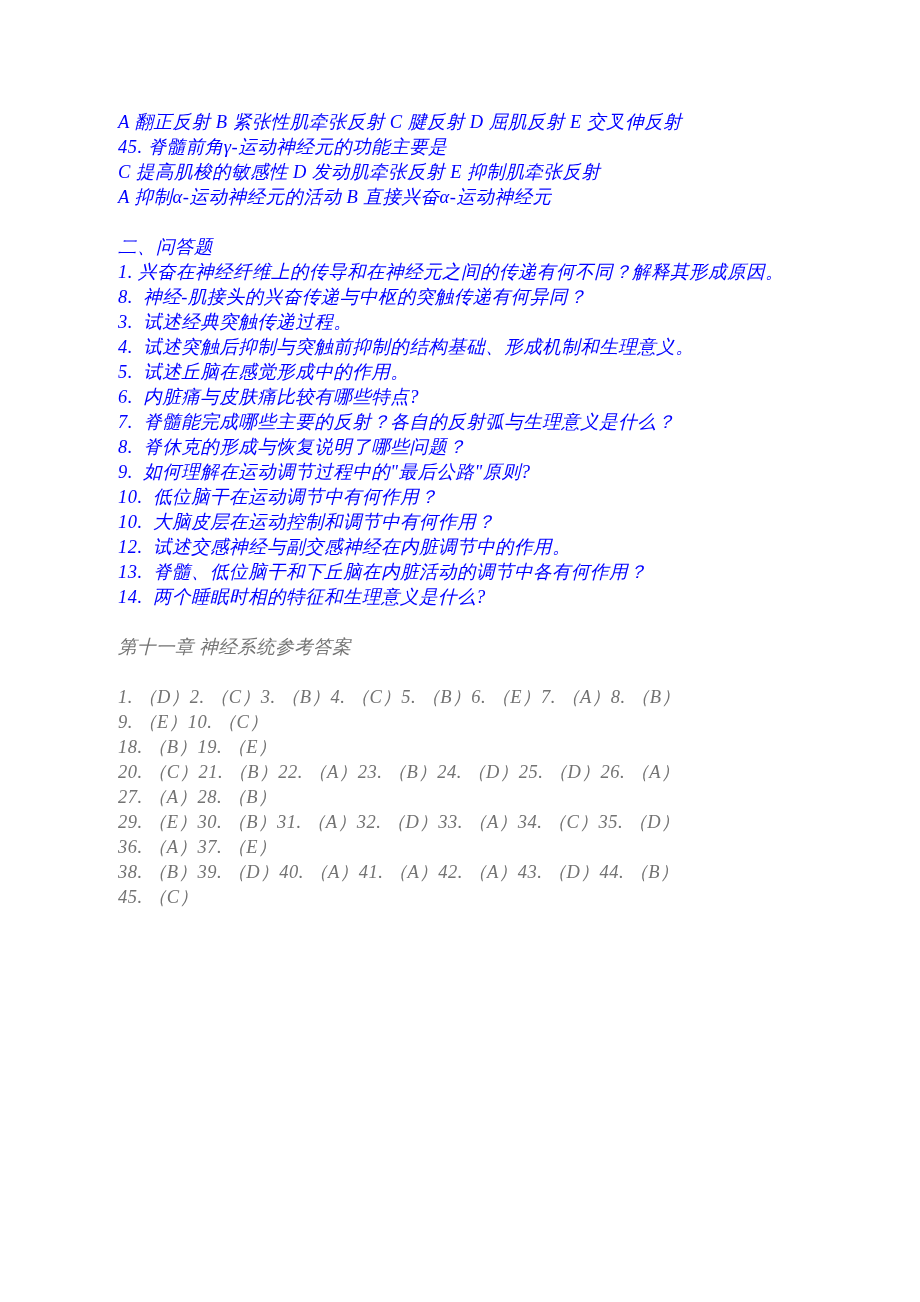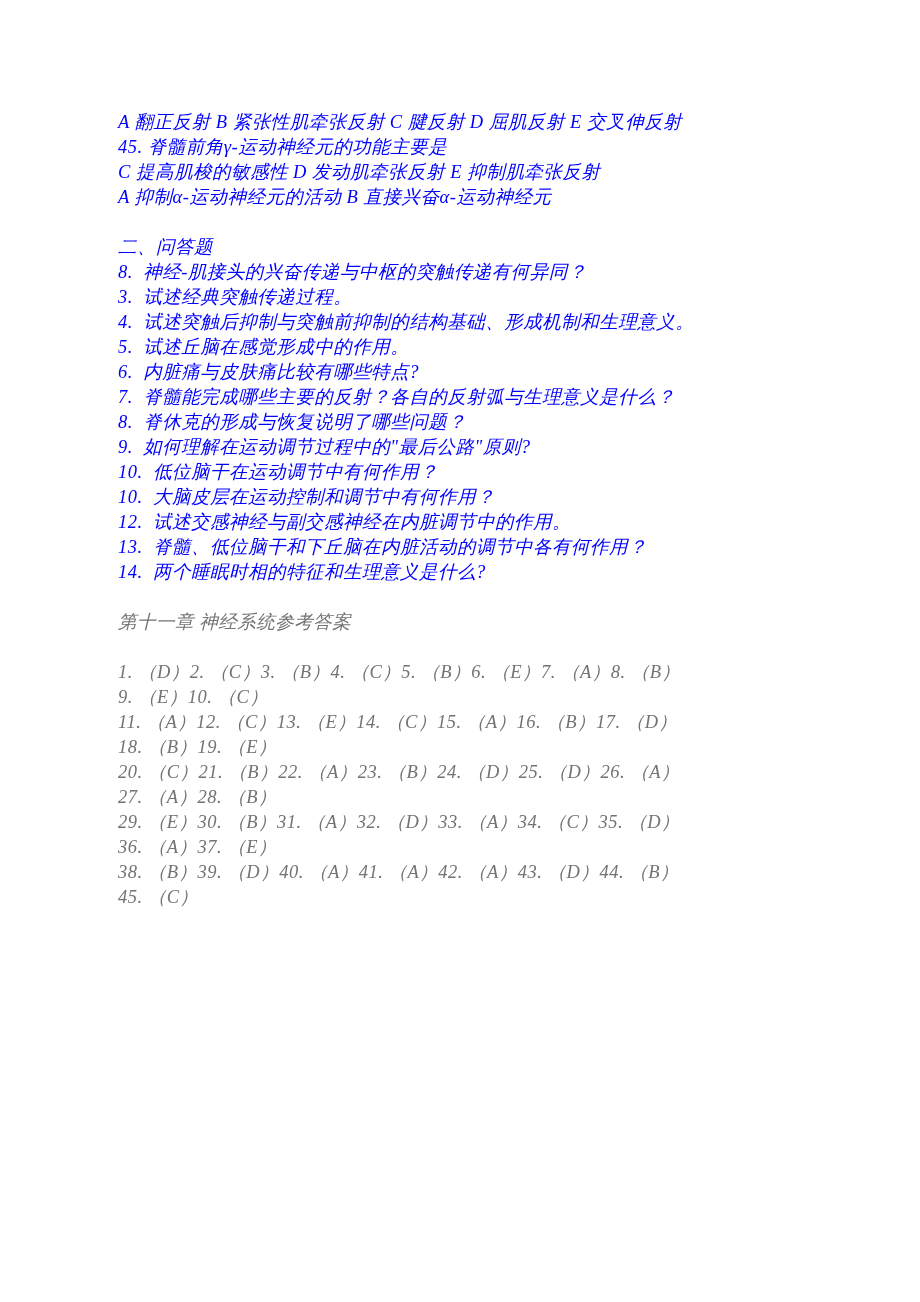--- a/index.html
+++ b/index.html
@@ -33,39 +33,39 @@
 </head>
 <body>
 
 <div class="page">
   <div class="line blue">A 翻正反射 B 紧张性肌牵张反射 C 腱反射 D 屈肌反射 E 交叉伸反射</div>
   <div class="line blue">45. 脊髓前角γ-运动神经元的功能主要是</div>
   <div class="line blue">C 提高肌梭的敏感性 D 发动肌牵张反射 E 抑制肌牵张反射</div>
   <div class="line blue">A 抑制α-运动神经元的活动 B 直接兴奋α-运动神经元</div>
   <div class="gap"></div>
   <div class="line blue">二、问答题</div>
+  <div class="line blue">1. 兴奋在神经纤维上的传导和在神经元之间的传递有何不同？解释其形成原因。</div>
   <div class="line blue">8.  神经-肌接头的兴奋传递与中枢的突触传递有何异同？</div>
   <div class="line blue">3.  试述经典突触传递过程。</div>
   <div class="line blue">4.  试述突触后抑制与突触前抑制的结构基础、形成机制和生理意义。</div>
   <div class="line blue">5.  试述丘脑在感觉形成中的作用。</div>
   <div class="line blue">6.  内脏痛与皮肤痛比较有哪些特点?</div>
   <div class="line blue">7.  脊髓能完成哪些主要的反射？各自的反射弧与生理意义是什么？</div>
   <div class="line blue">8.  脊休克的形成与恢复说明了哪些问题？</div>
   <div class="line blue">9.  如何理解在运动调节过程中的"最后公路"原则?</div>
   <div class="line blue">10.  低位脑干在运动调节中有何作用？</div>
   <div class="line blue">10.  大脑皮层在运动控制和调节中有何作用？</div>
   <div class="line blue">12.  试述交感神经与副交感神经在内脏调节中的作用。</div>
   <div class="line blue">13.  脊髓、低位脑干和下丘脑在内脏活动的调节中各有何作用？</div>
   <div class="line blue">14.  两个睡眠时相的特征和生理意义是什么?</div>
   <div class="gap"></div>
   <div class="line black">第十一章 神经系统参考答案</div>
   <div class="gap"></div>
   <div class="line black">1. （D）2. （C）3. （B）4. （C）5. （B）6. （E）7. （A）8. （B）</div>
   <div class="line black">9. （E）10. （C）</div>
-  <div class="line black">11. （A）12. （C）13. （E）14. （C）15. （A）16. （B）17. （D）</div>
   <div class="line black">18. （B）19. （E）</div>
   <div class="line black">20. （C）21. （B）22. （A）23. （B）24. （D）25. （D）26. （A）</div>
   <div class="line black">27. （A）28. （B）</div>
   <div class="line black">29. （E）30. （B）31. （A）32. （D）33. （A）34. （C）35. （D）</div>
   <div class="line black">36. （A）37. （E）</div>
   <div class="line black">38. （B）39. （D）40. （A）41. （A）42. （A）43. （D）44. （B）</div>
   <div class="line black">45. （C）</div>
 </div>
 
 </body></html>

